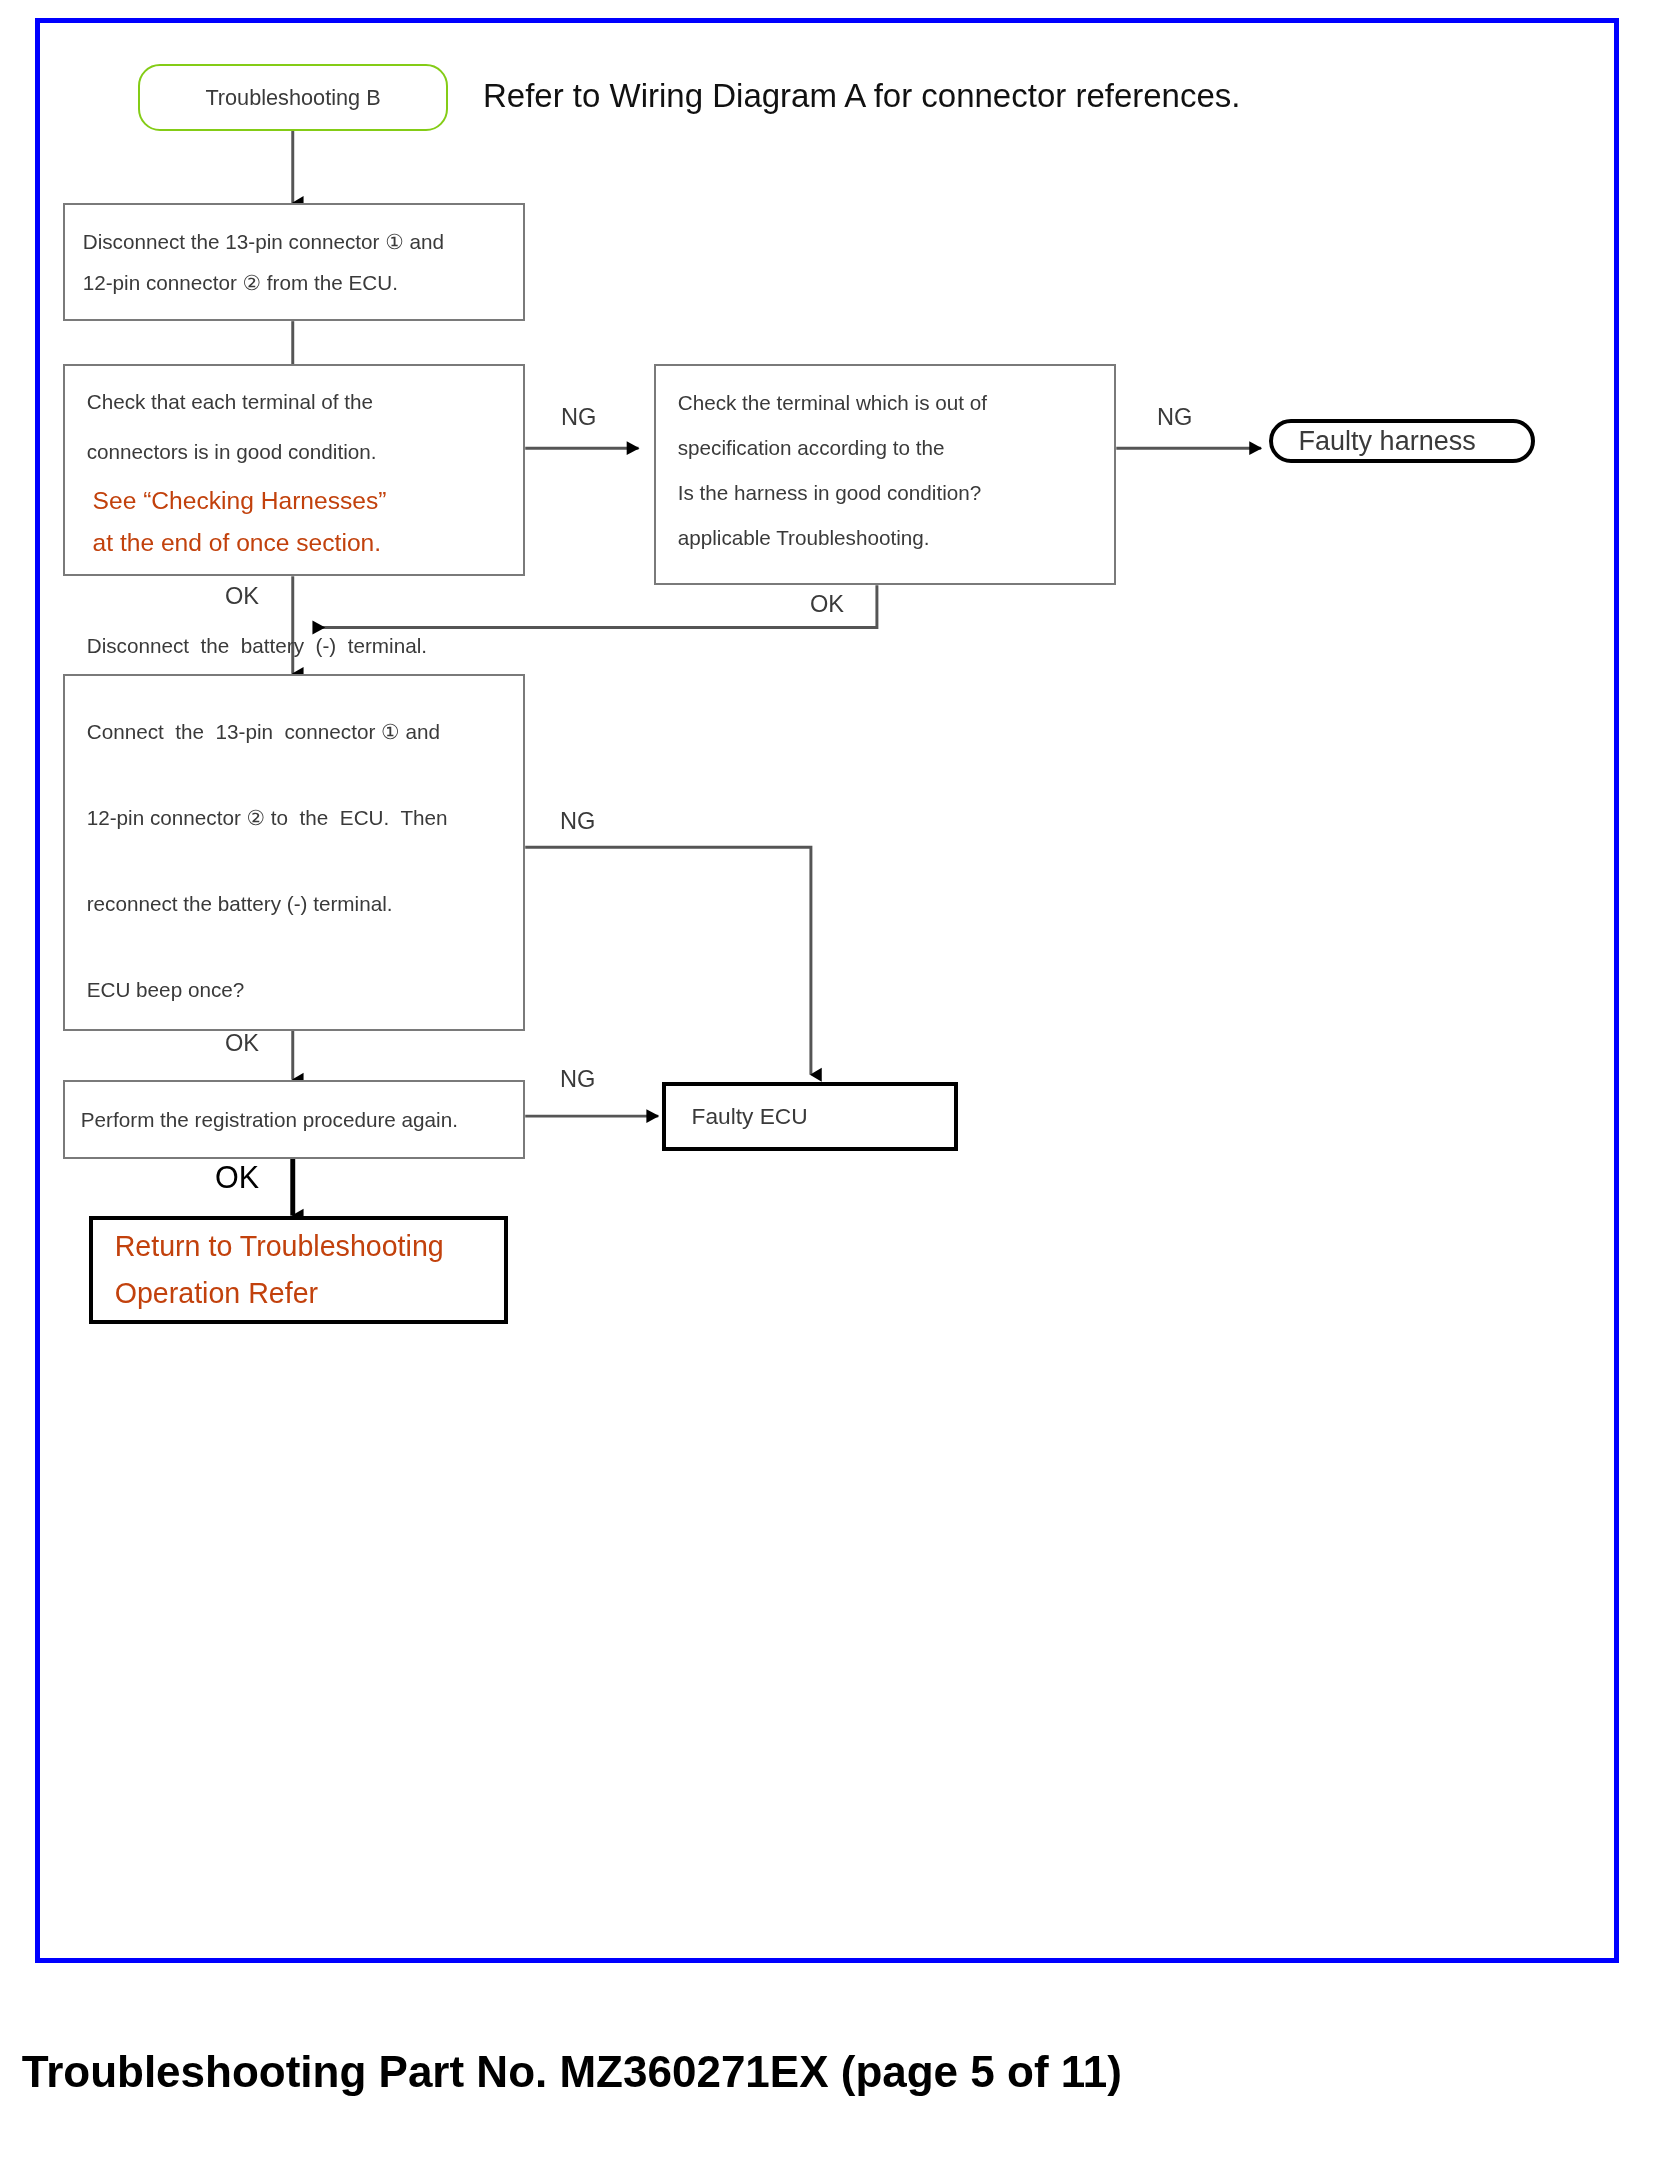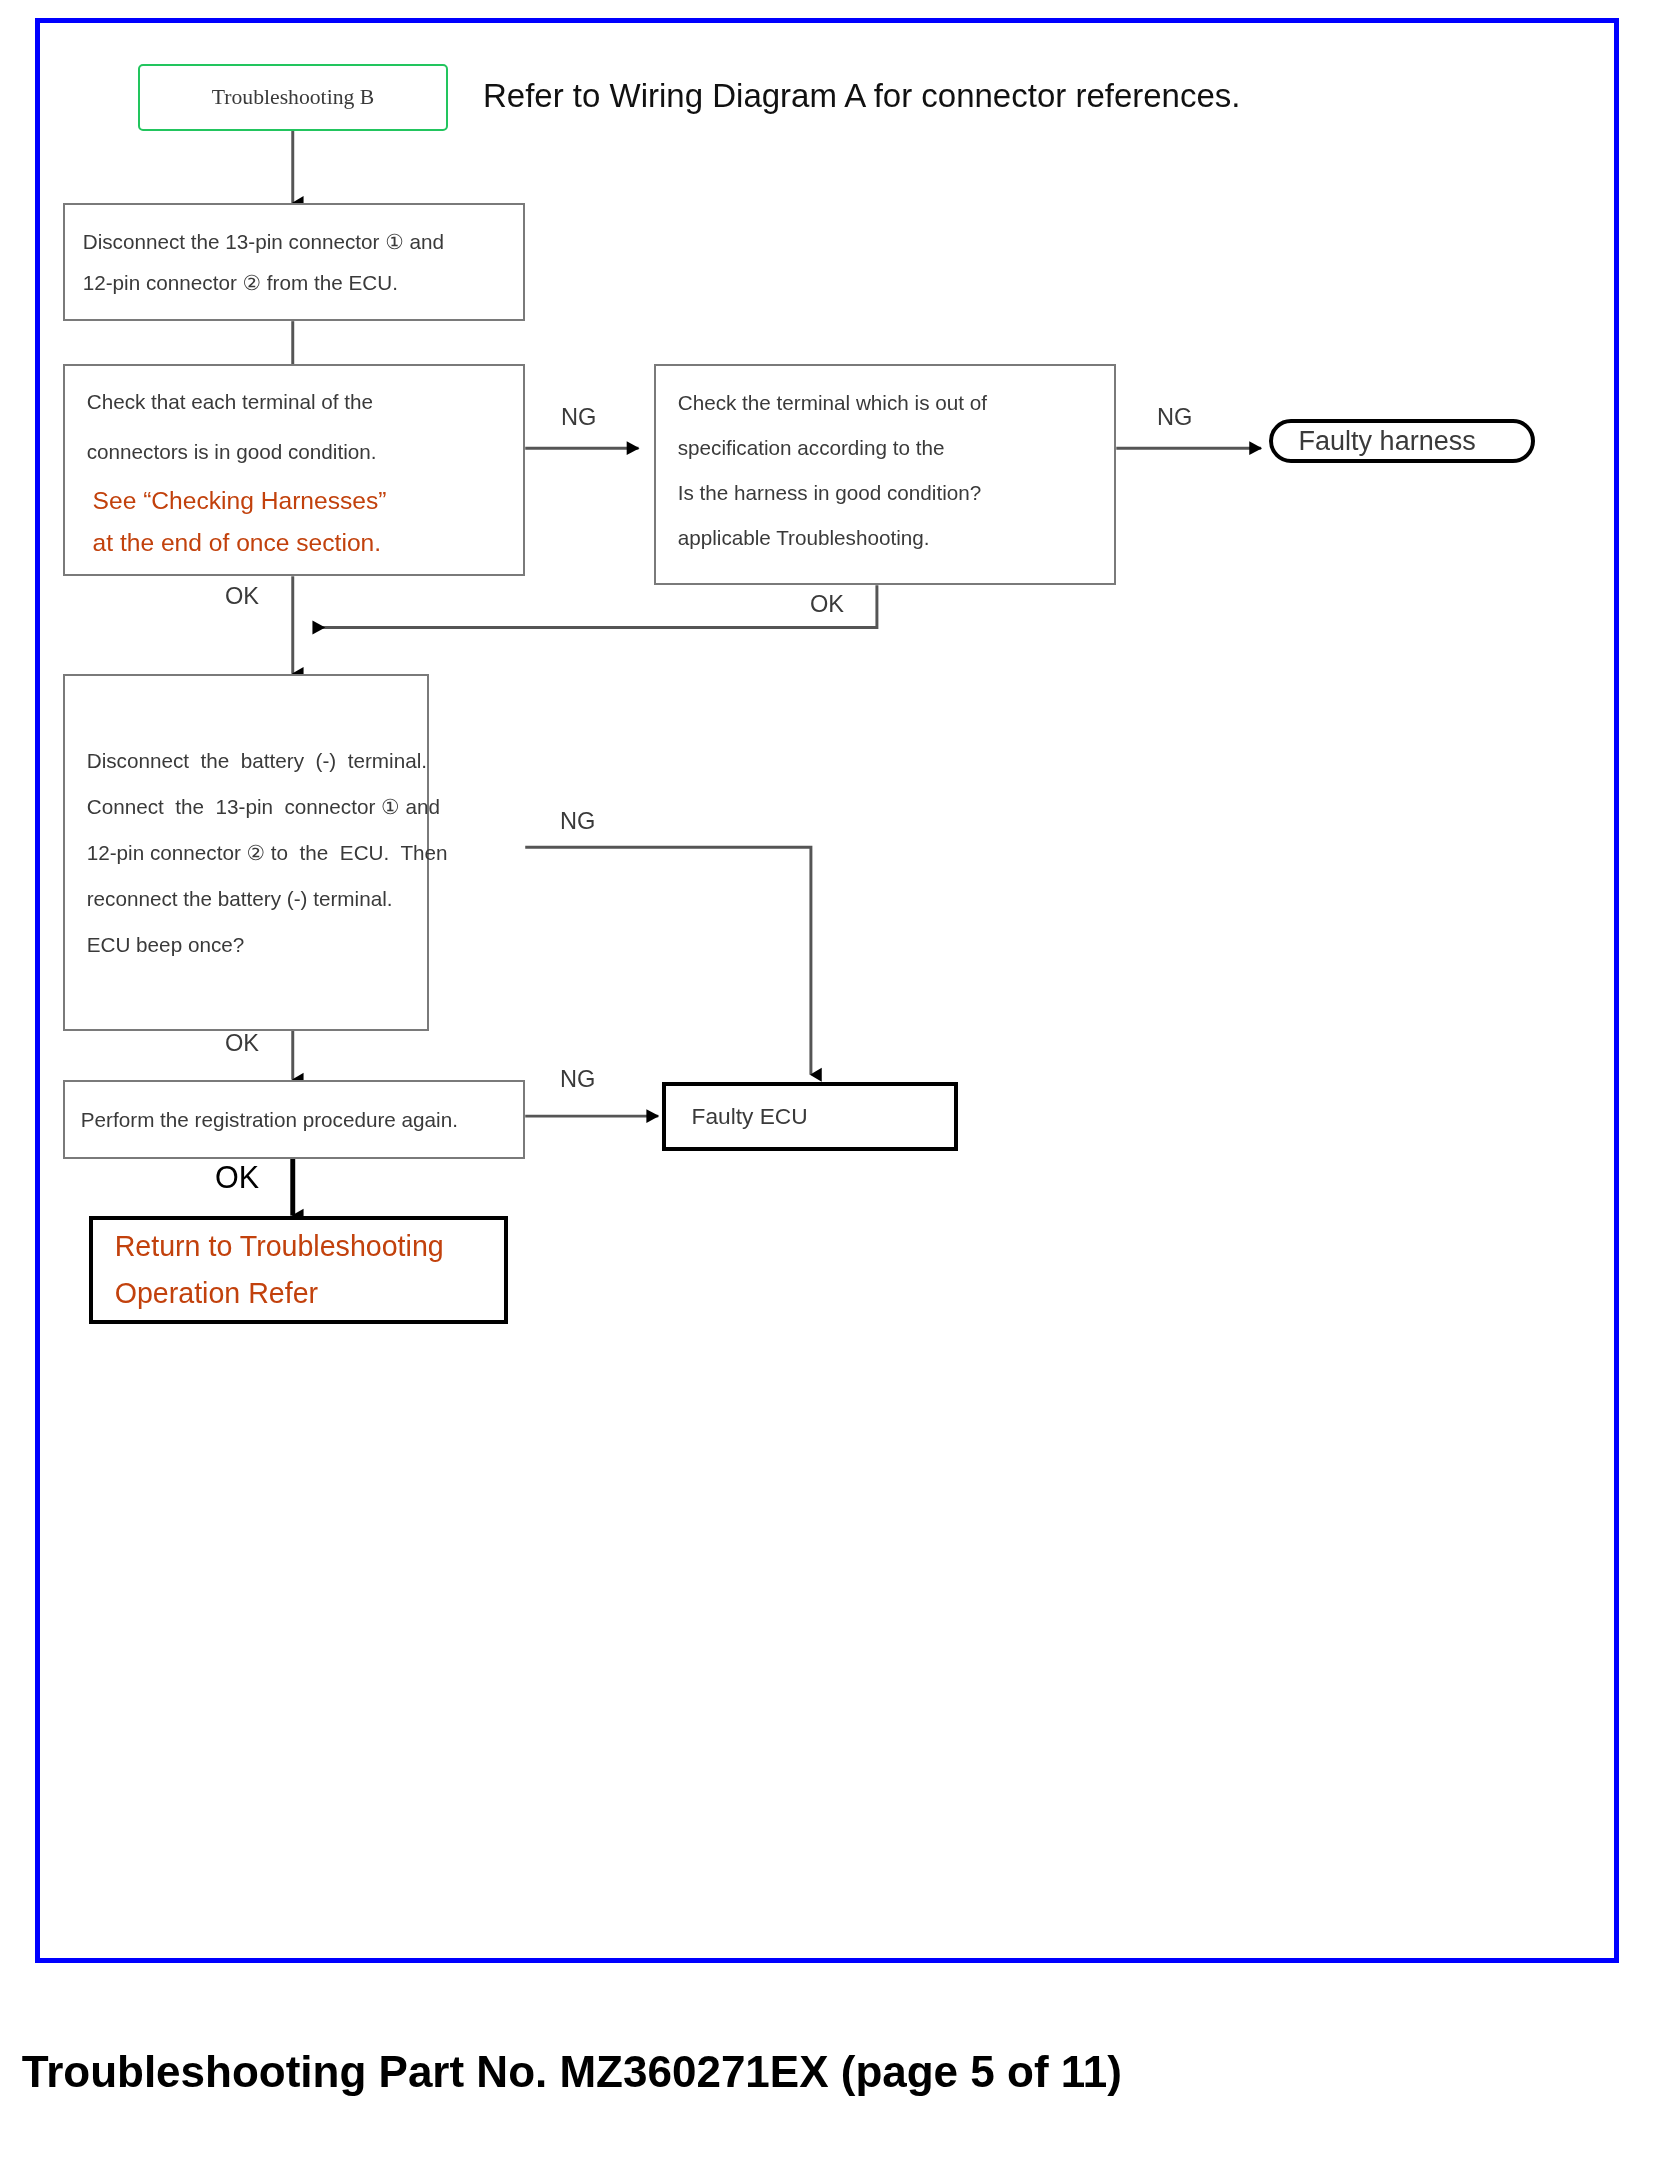--- a/index.html
+++ b/index.html
@@ -55,25 +55,24 @@
   
   .box-thin {
     border: 2px solid #7a7a7a;
   }
   
   .box-thick {
     border: 4.9px solid #000000;
   }
   
   .box-round {
-    border: 2px solid #22c55e;
-    border-radius: 5px;
+    border: 2px solid #84cc16;
+    border-radius: 22px;
     align-items: center;
     justify-content: center;
-    font-family: Liberation Serif, serif;
   }
   .txt-gray {
     color: #3a3a3a;
   }
   .txt-black {
     color: #c2410c;
   }
   .edge-label {
     position: absolute;
     color: #3a3a3a;
@@ -154,21 +153,21 @@
     <span class="line txt-gray">Check the terminal which is out of</span>
     <span class="line txt-gray">specification according to the</span>
     <span class="line txt-gray">Is the harness in good condition?</span>
     <span class="line txt-gray">applicable Troubleshooting.</span>
   </div>
 
   <div class="node box-thick" style="left:1269px; top:419px; width:266px; height:44px; padding:0 25.6px; font-size:27px;border-radius:30px;">
     <span class="line txt-gray">Faulty harness</span>
   </div>
 
-  <div class="node box-thin" style="left:63px; top:674px; width:366px; height:357px; padding:15.8px 21.7px; font-size:20.7px; line-height:46px; justify-content:center;">
+  <div class="node box-thin" style="left:63px; top:674px; width:462px; height:357px; padding:15.8px 21.7px; font-size:20.7px; line-height:46px; justify-content:flex-end;gap:40px;">
     <span class="line txt-gray">Disconnect  the  battery  (-)  terminal.</span>
     <span class="line txt-gray">Connect  the  13-pin  connector ① and</span>
     <span class="line txt-gray">12-pin connector ② to  the  ECU.  Then</span>
     <span class="line txt-gray">reconnect the battery (-) terminal.</span>
     <span class="line txt-gray">ECU beep once?</span>
   </div>
 
   <div class="node box-thin" style="left:63px; top:1080px; width:462px; height:79px; padding:0 15.8px; font-size:20.7px;">
     <span class="line txt-gray">Perform the registration procedure again.</span>
   </div>

